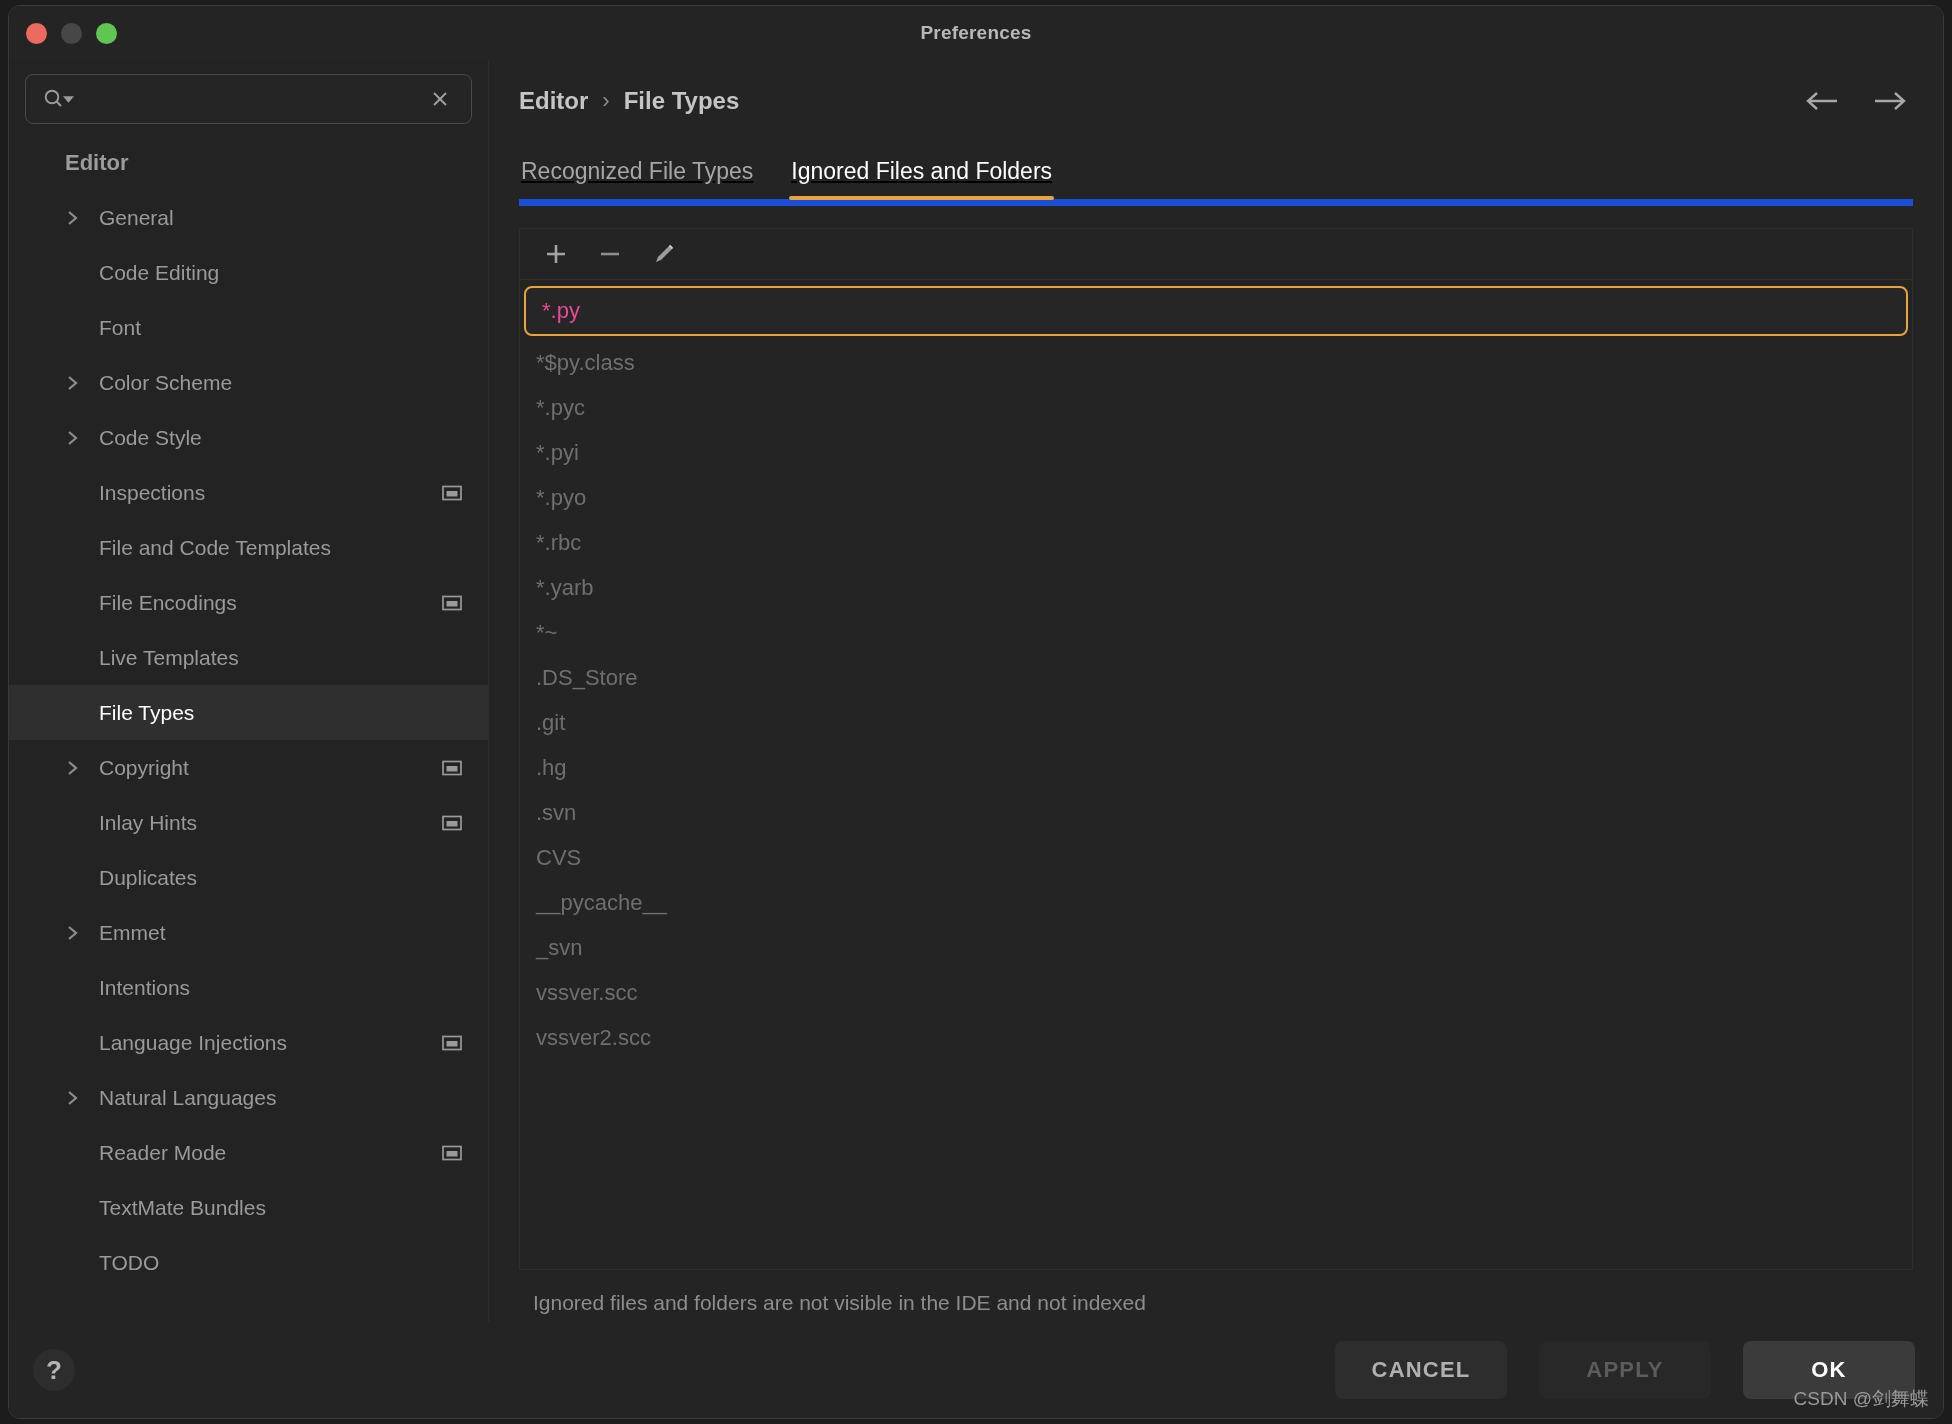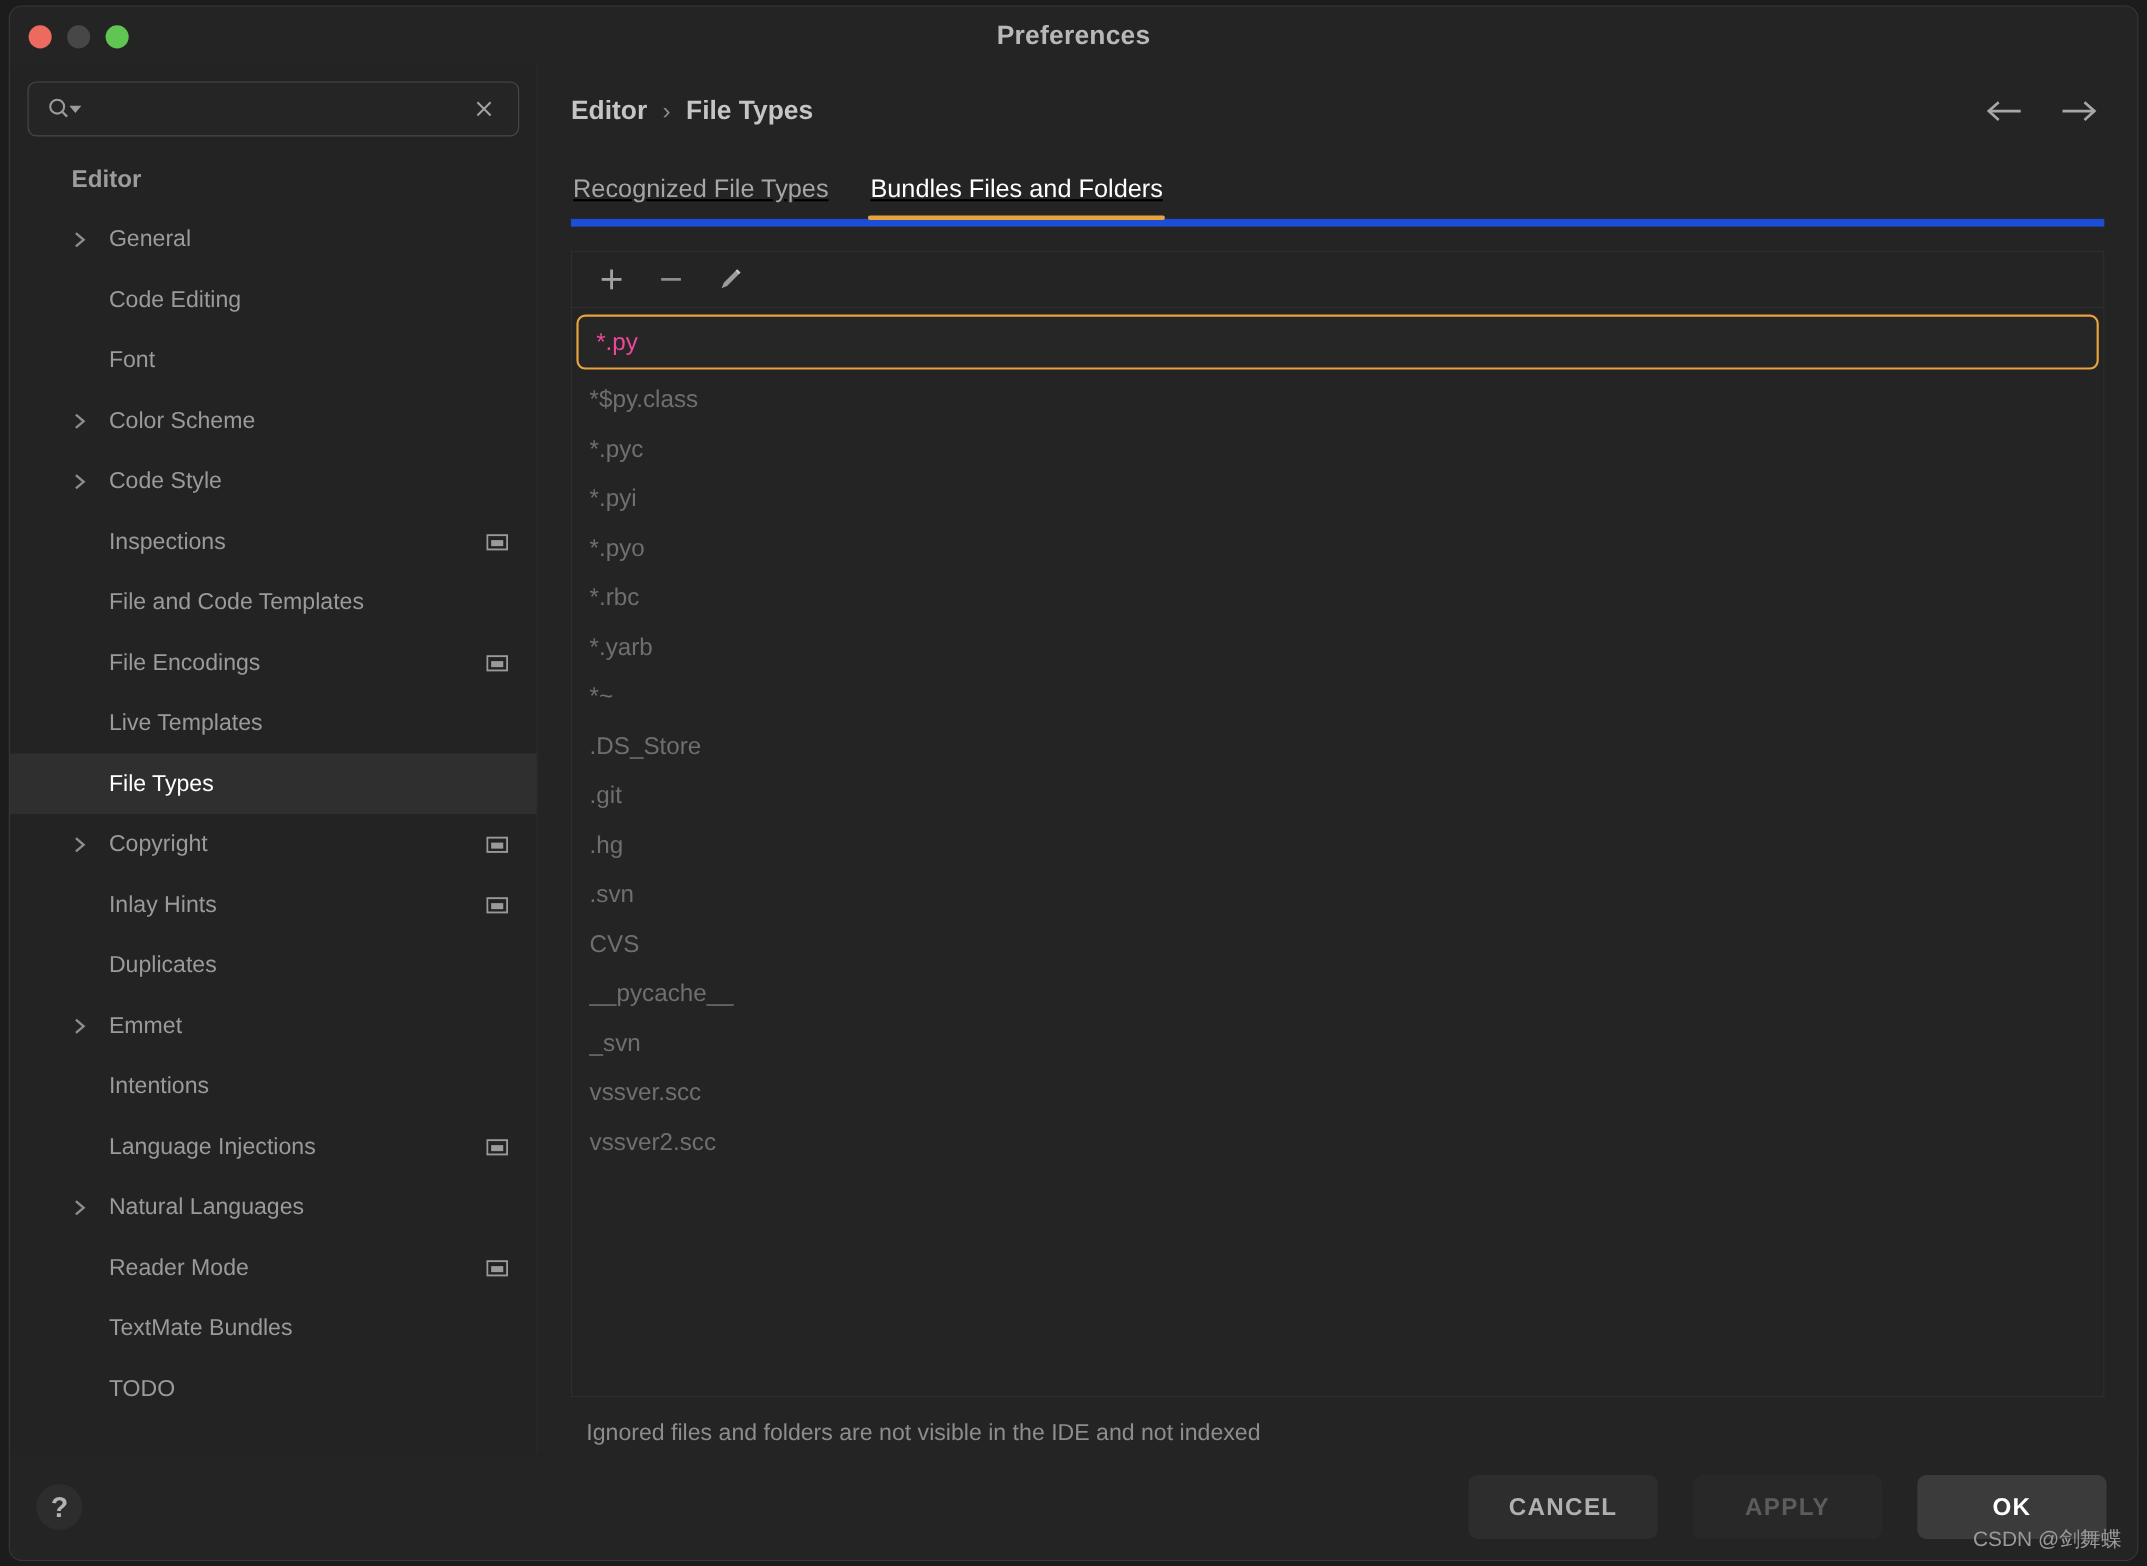--- a/index.html
+++ b/index.html
@@ -26,21 +26,21 @@
     display: flex; align-items: center;
   }
   #traffic { display: flex; gap: 14px; margin-left: 17px; }
   .dot { width: 21px; height: 21px; border-radius: 50%; }
   .dot.red { background: #ec6a5f; }
   .dot.yellow { background: #474747; }
   .dot.green { background: #61c554; }
   #window-title {
     position: absolute; left: 0; right: 0; top: 0; height: 54px;
     line-height: 54px; text-align: center;
-    font-size: 24px; font-weight: bold; color: #b8b8b8;
+    font-size: 19px; font-weight: bold; color: #b8b8b8;
     letter-spacing: .2px;
   }
   
   #body { flex: 1 1 auto; display: flex; min-height: 0; }
   
   #sidebar {
     width: 480px; flex: 0 0 480px;
     background: #232323;
     border-right: 1px solid #2e2e2e;
     display: flex; flex-direction: column;
@@ -381,21 +381,21 @@
             <svg width="40" height="26" viewBox="0 0 40 26">
               <line x1="6" y1="13" x2="35" y2="13" stroke="#a8a8a8" stroke-width="2.4"></line>
               <polyline points="26,5 35,13 26,21" fill="none" stroke="#a8a8a8" stroke-width="2.4"></polyline>
             </svg>
           </span>
         </div>
       </div>
 
       <div id="tabs">
           <div class="tab">Recognized File Types</div>
-          <div class="tab active">Bundles Files and Folders</div>
+          <div class="tab active">Ignored Files and Folders</div>
         </div>
 
       <div id="list-panel">
         <div id="list-toolbar">
           <span class="tool-btn">
             <svg width="30" height="30" viewBox="0 0 30 30">
               <line x1="15" y1="6" x2="15" y2="24" stroke="#a3a3a3" stroke-width="2.6"></line>
               <line x1="6" y1="15" x2="24" y2="15" stroke="#a3a3a3" stroke-width="2.6"></line>
             </svg>
           </span>

